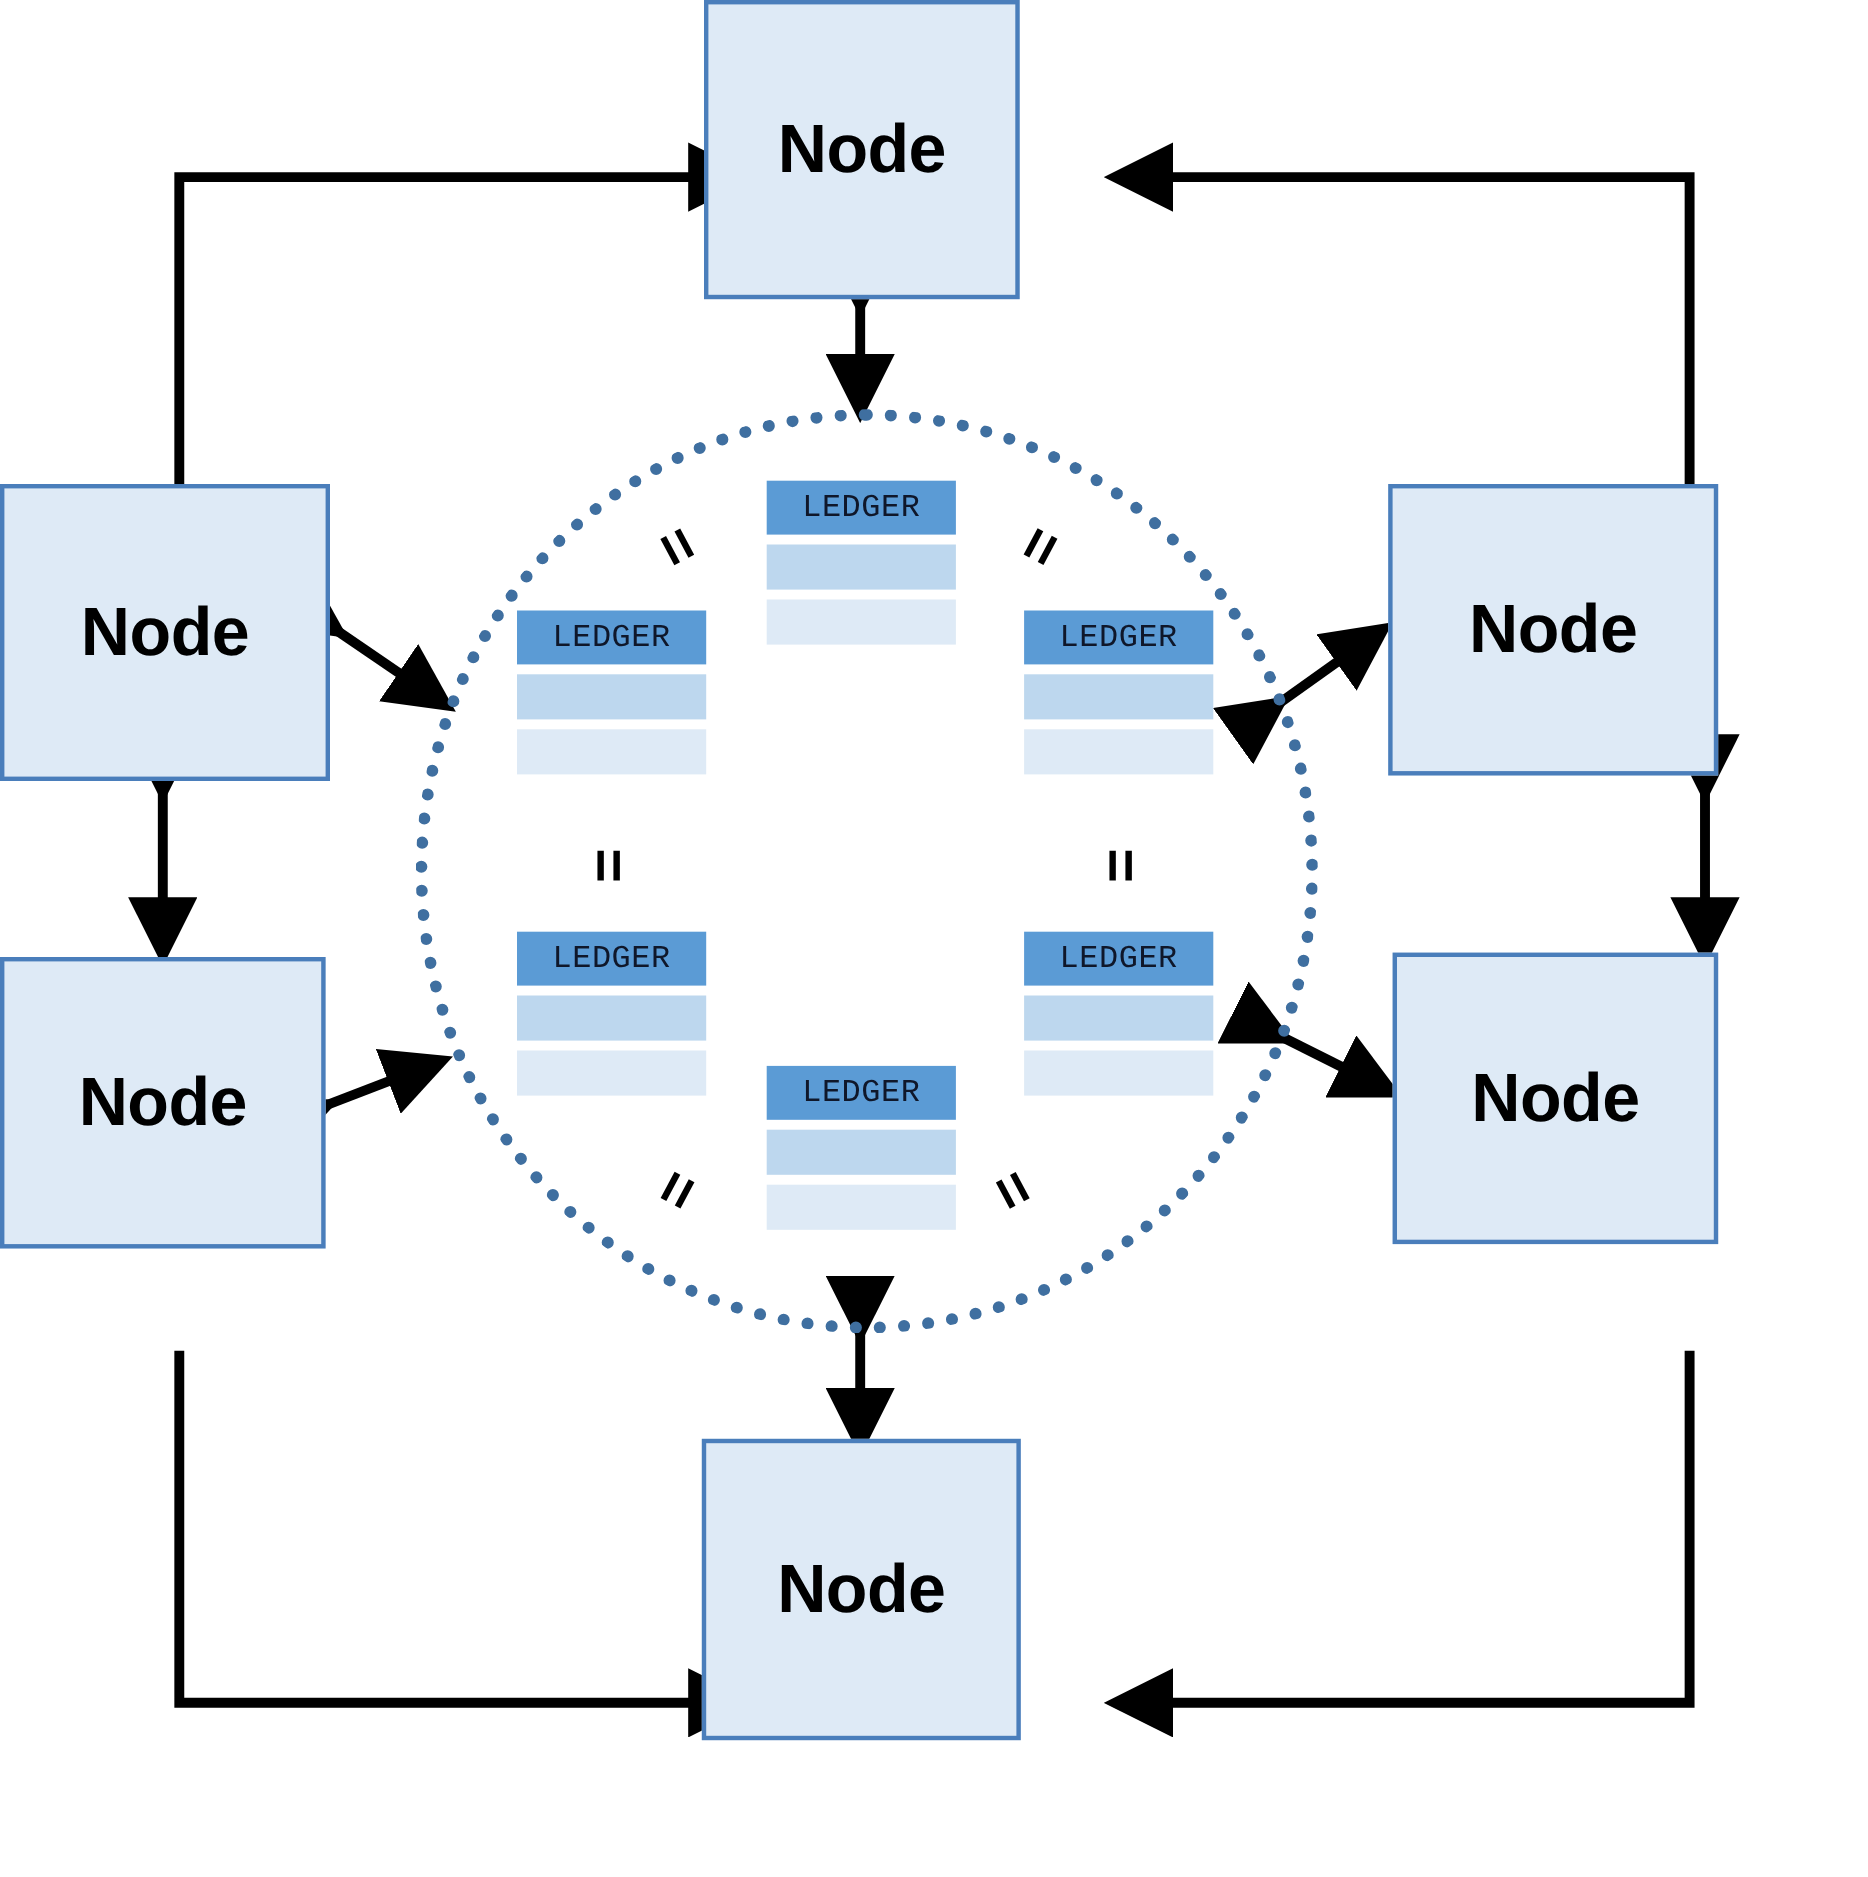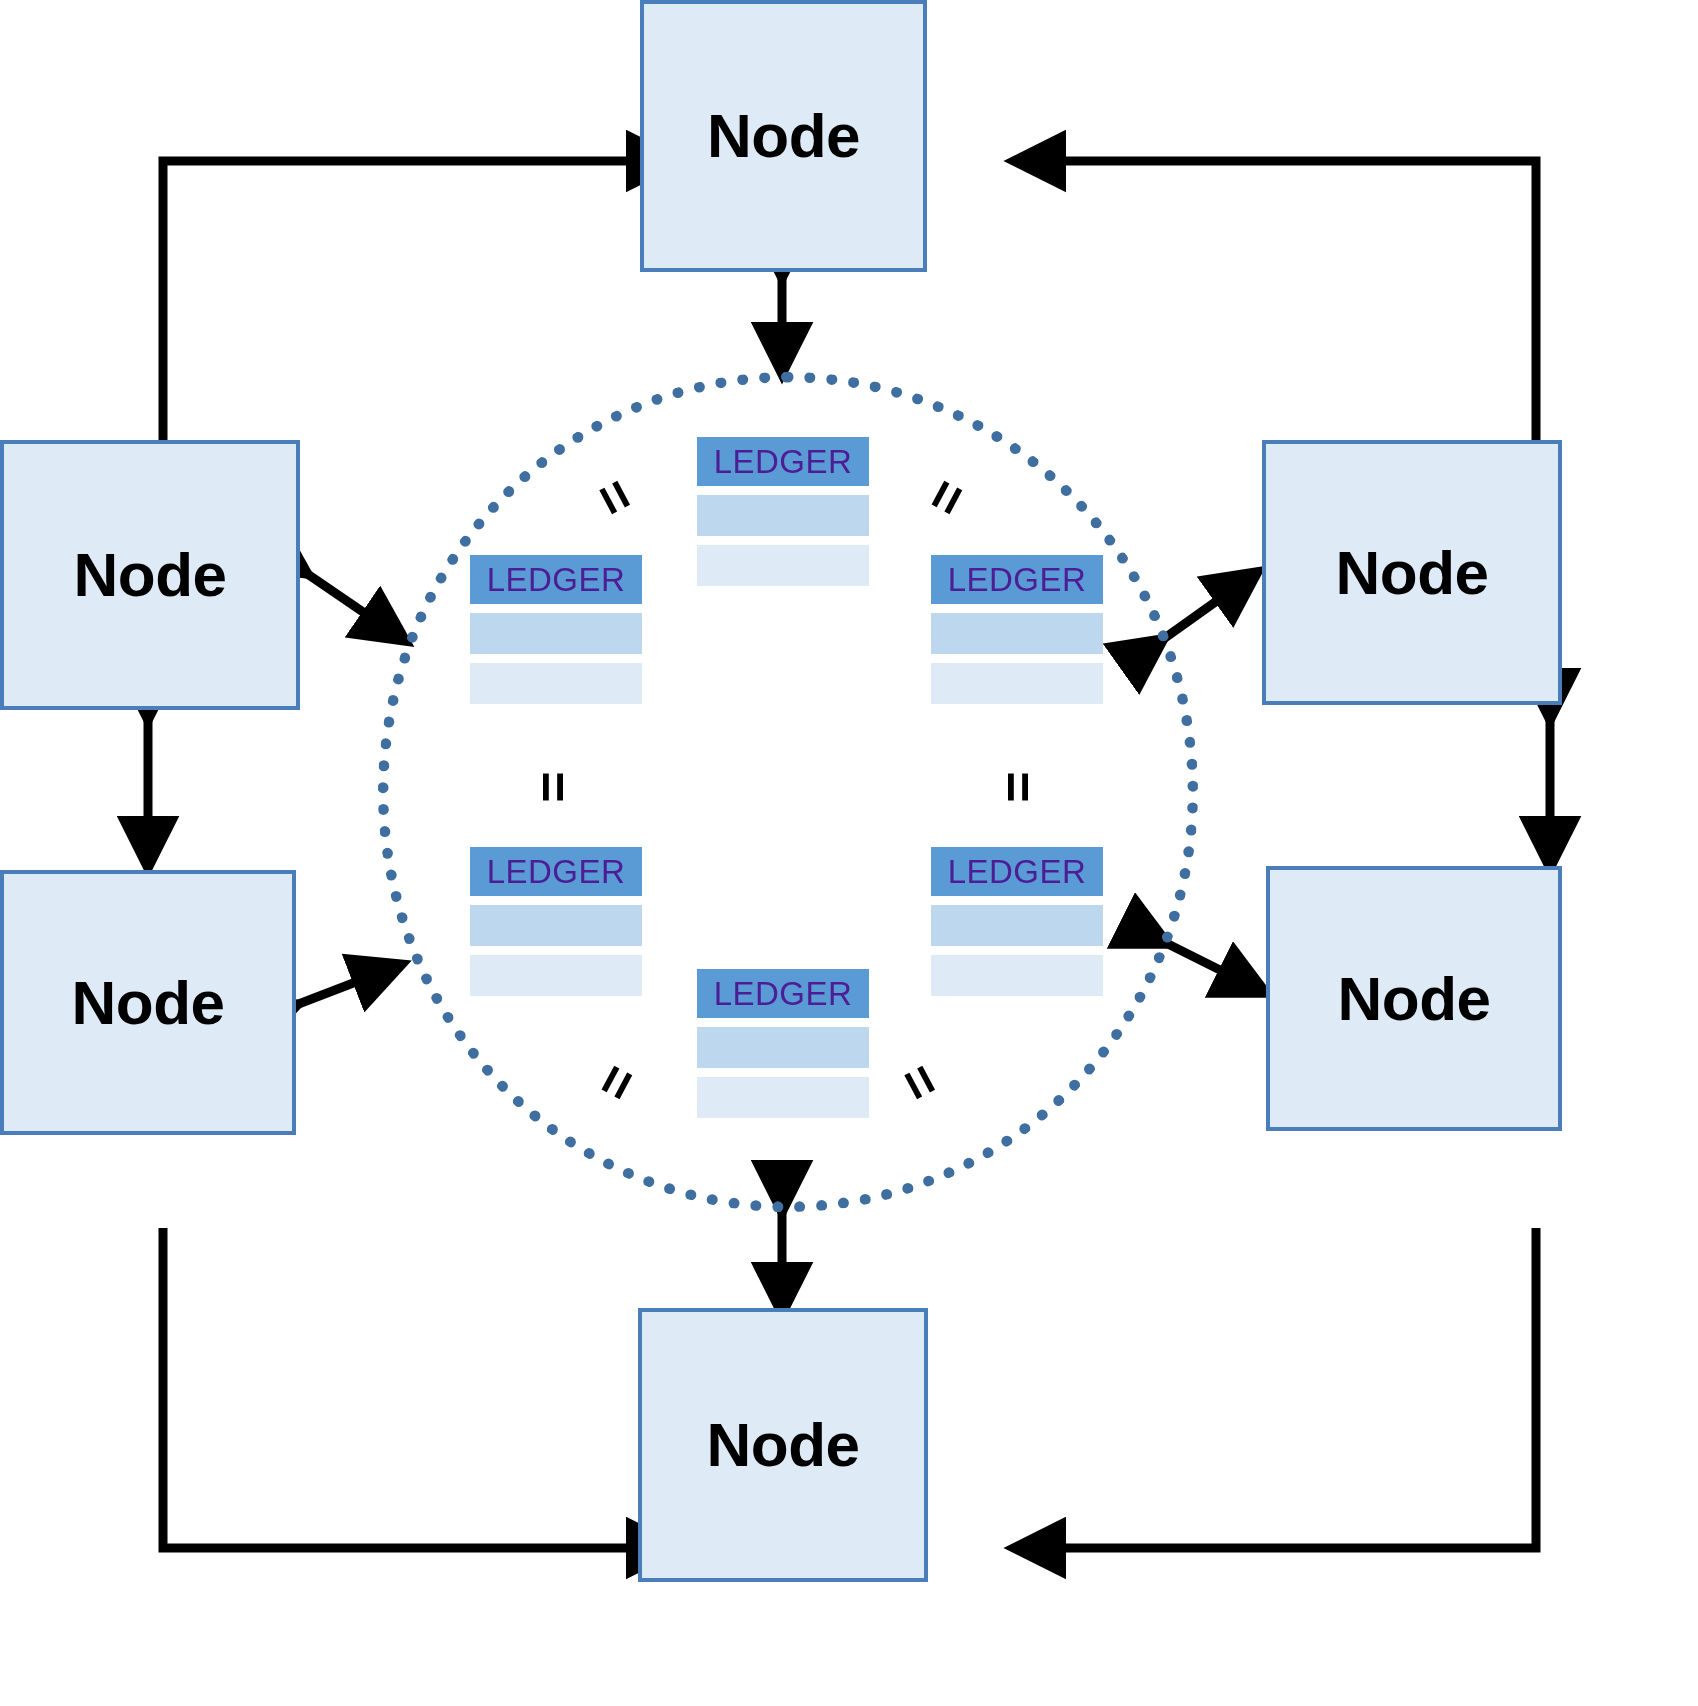--- a/index.html
+++ b/index.html
@@ -54,26 +54,26 @@
   }
 
   
   .ledger {
     position: absolute;
     width: 172px;
   }
   .ledger .ledger-head {
     height: 49px;
     background: #5B9BD5;
-    color: #4c1d95;
+    color: #0f172a;
     display: flex;
     align-items: center;
     justify-content: center;
-    font-family: Liberation Sans, sans-serif;
-    font-size: 33px;
+    font-family: Liberation Mono, monospace;
+    font-size: 29px;
     font-weight: normal;
     letter-spacing: 0.5px;
   }
   .ledger .ledger-row-1 {
     margin-top: 9px;
     height: 41px;
     background: #BDD7EE;
   }
   .ledger .ledger-row-2 {
     margin-top: 9px;

